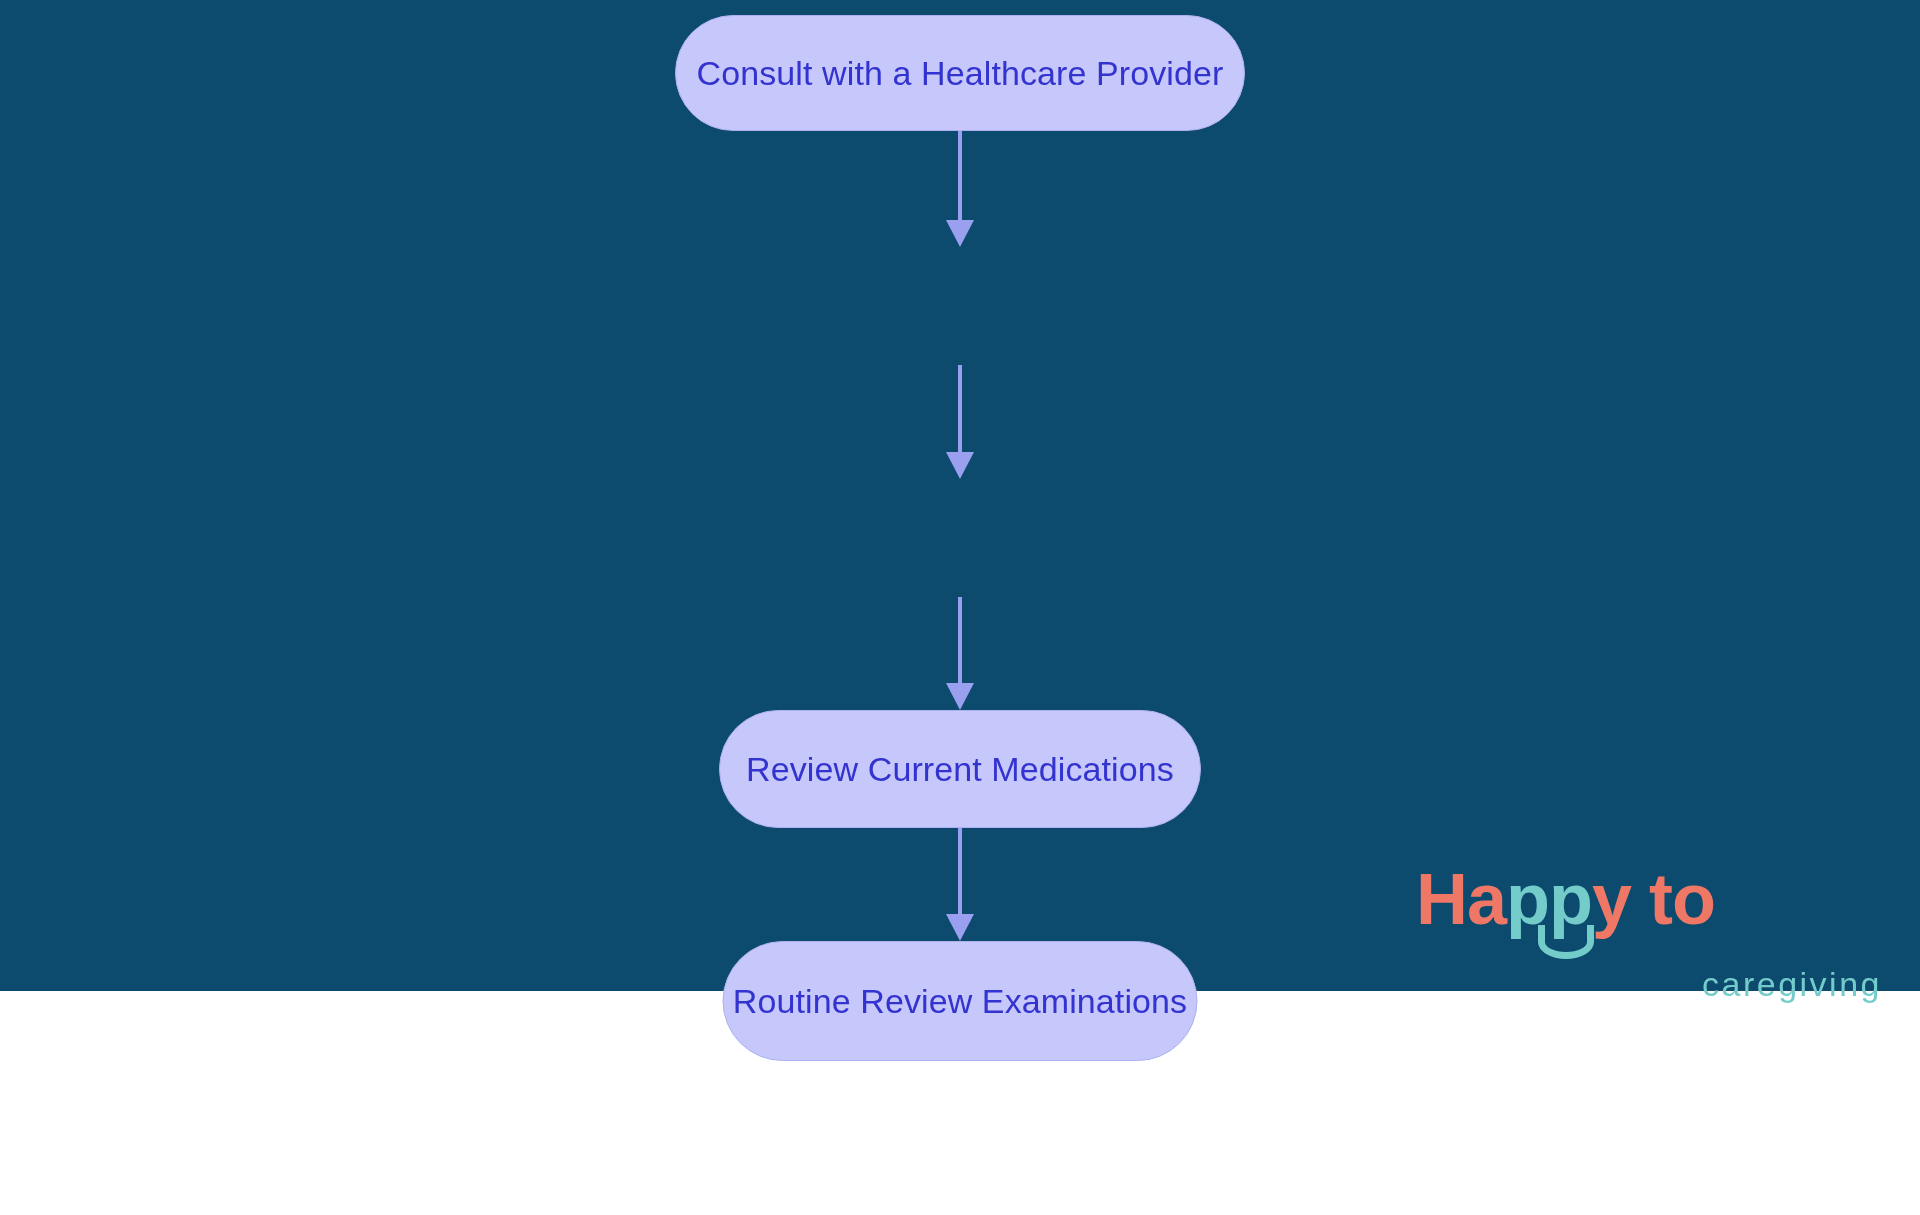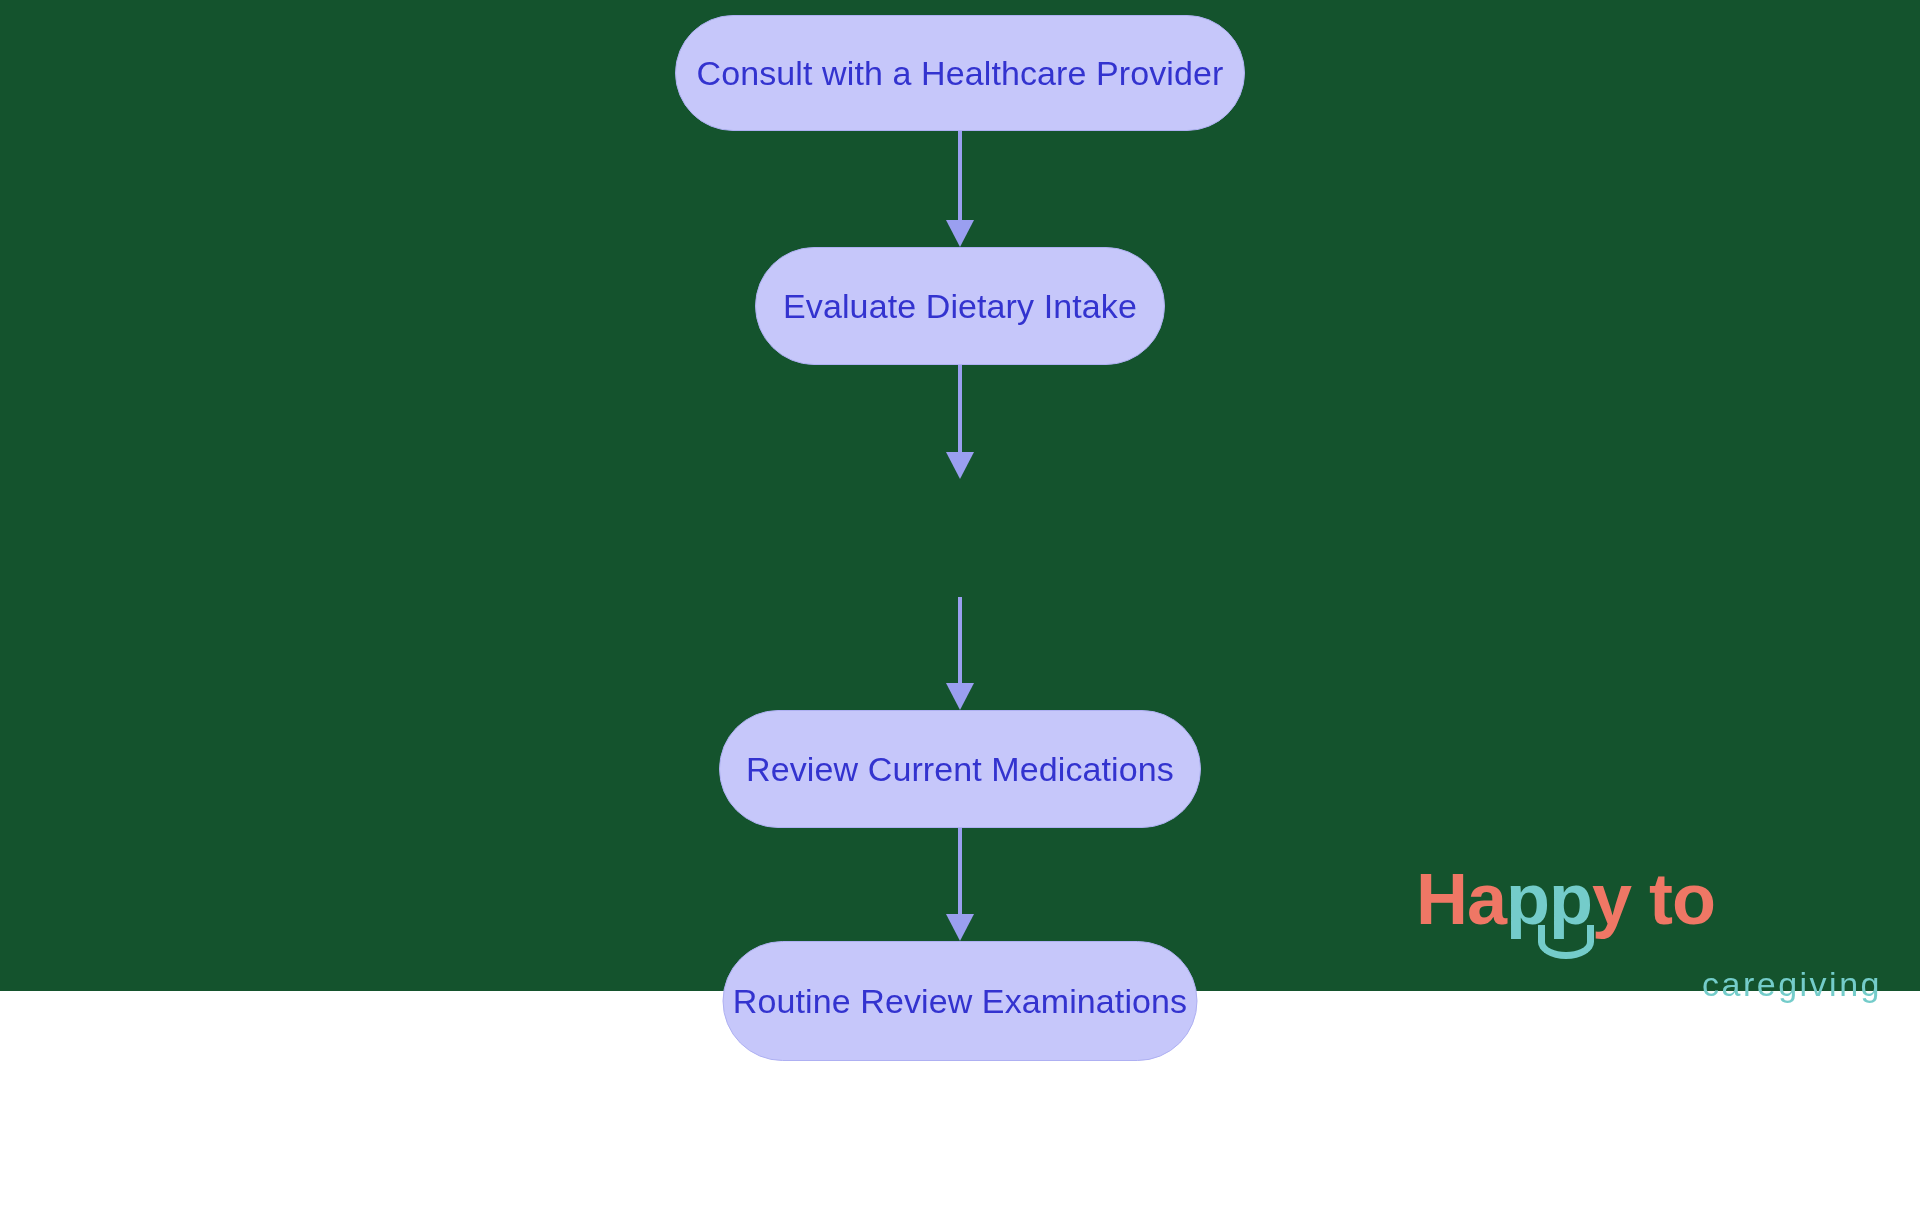--- a/index.html
+++ b/index.html
@@ -11,21 +11,21 @@
     width: 1920px;
     height: 1215px;
     font-family: "Liberation Sans", sans-serif;
     overflow: hidden;
   }
 
   #canvas {
     position: relative;
     width: 1920px;
     height: 991px;
-    background: #14532d;
+    background: #0c4a6e;
   }
 
   
   .flow {
     position: absolute;
     left: 0;
     top: 0;
     width: 1920px;
     height: 1090px;
   }
@@ -140,23 +140,20 @@
 
     <div class="node" style="left:960px; top:15px; width:570px; height:116px;">
       <span class="node-label">Consult with a Healthcare Provider</span>
     </div>
 
     <div class="connector" style="left:960px; top:131px; height:116px;">
       <div class="stem" style="height:89px;"></div>
       <div class="head" style="top:89px;"></div>
     </div>
 
-    <div class="node" style="left:960px; top:247px; width:410px; height:118px;">
-      <span class="node-label">Evaluate Dietary Intake</span>
-    </div>
 
     <div class="connector" style="left:960px; top:365px; height:114px;">
       <div class="stem" style="height:87px;"></div>
       <div class="head" style="top:87px;"></div>
     </div>
 
 
     <div class="connector" style="left:960px; top:597px; height:113px;">
       <div class="stem" style="height:86px;"></div>
       <div class="head" style="top:86px;"></div>

